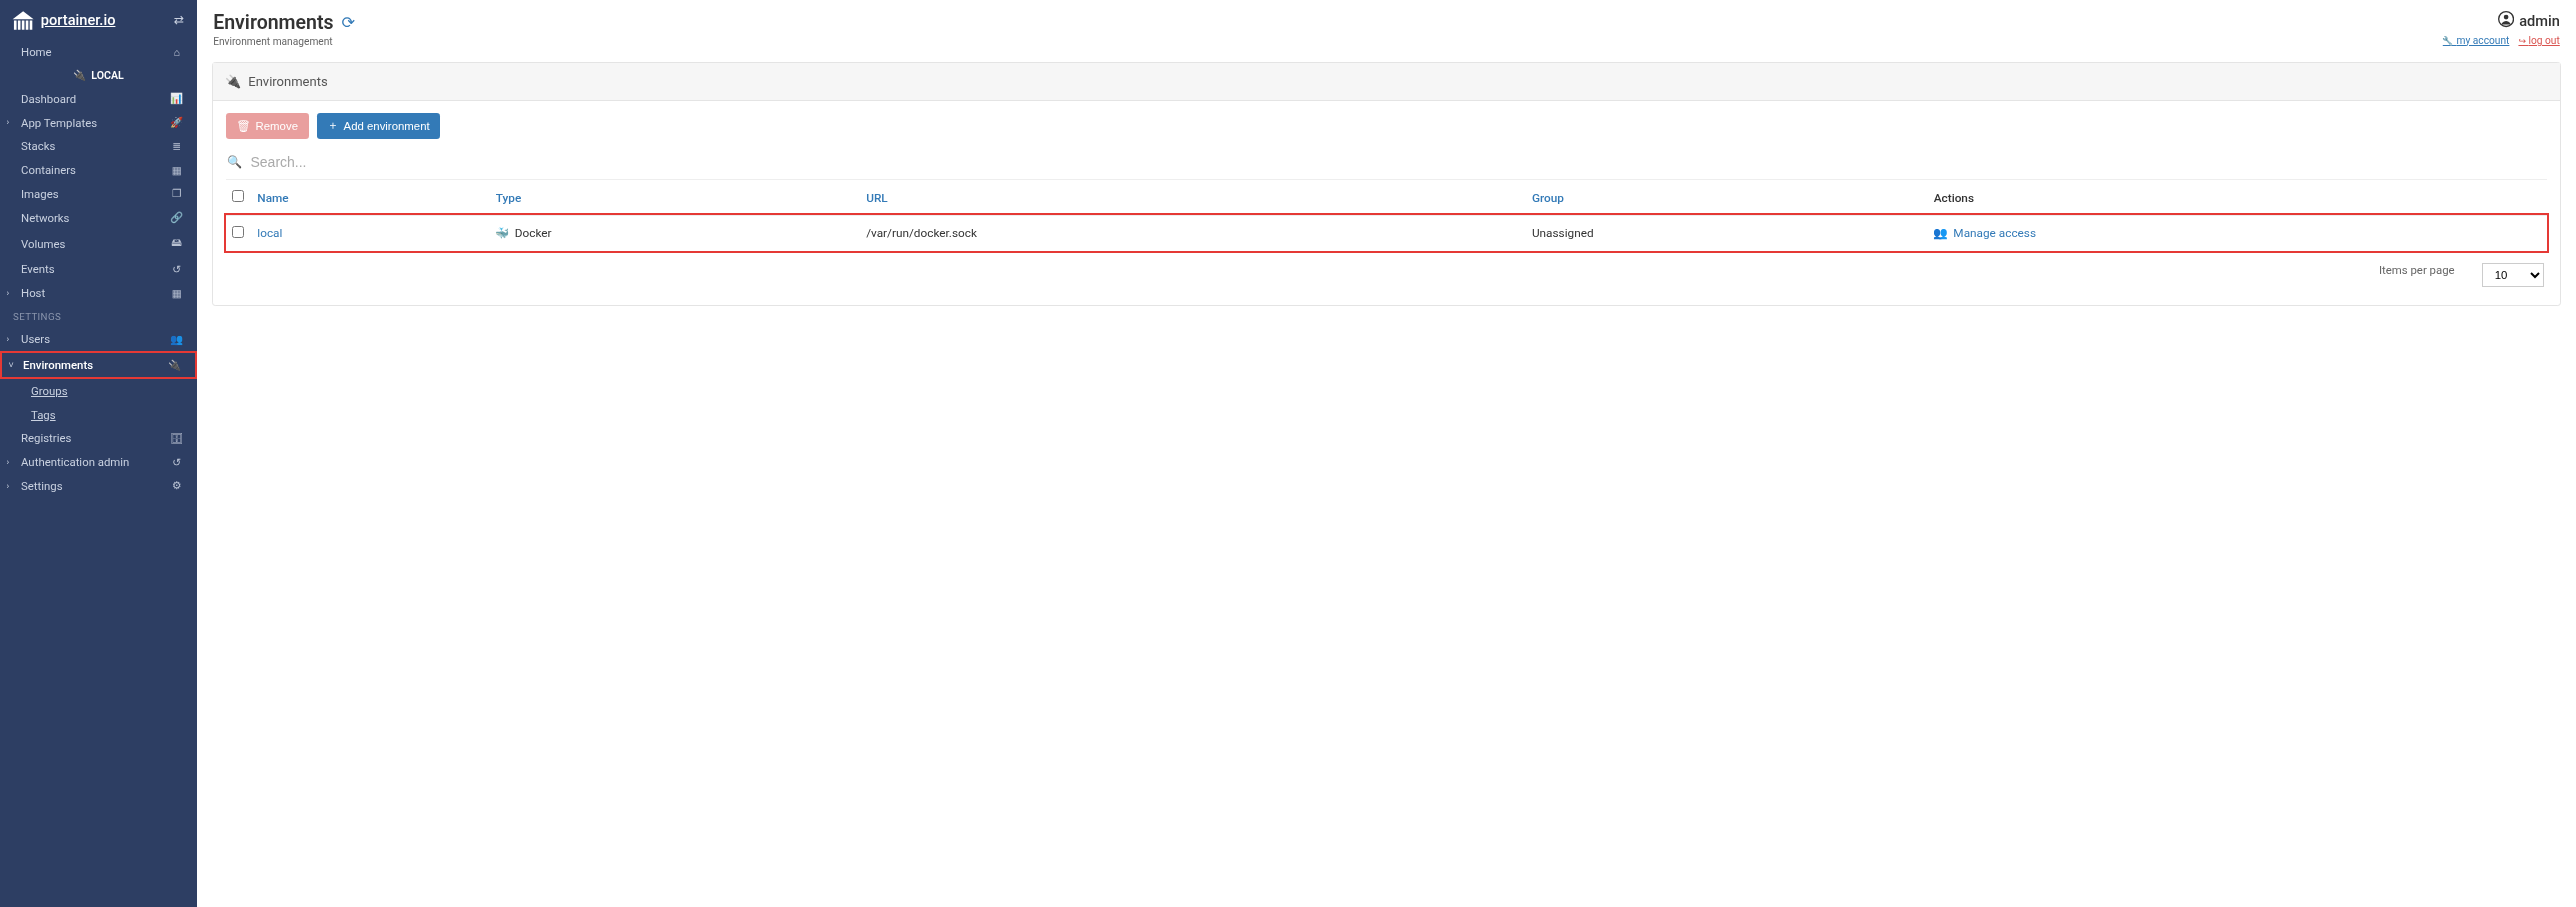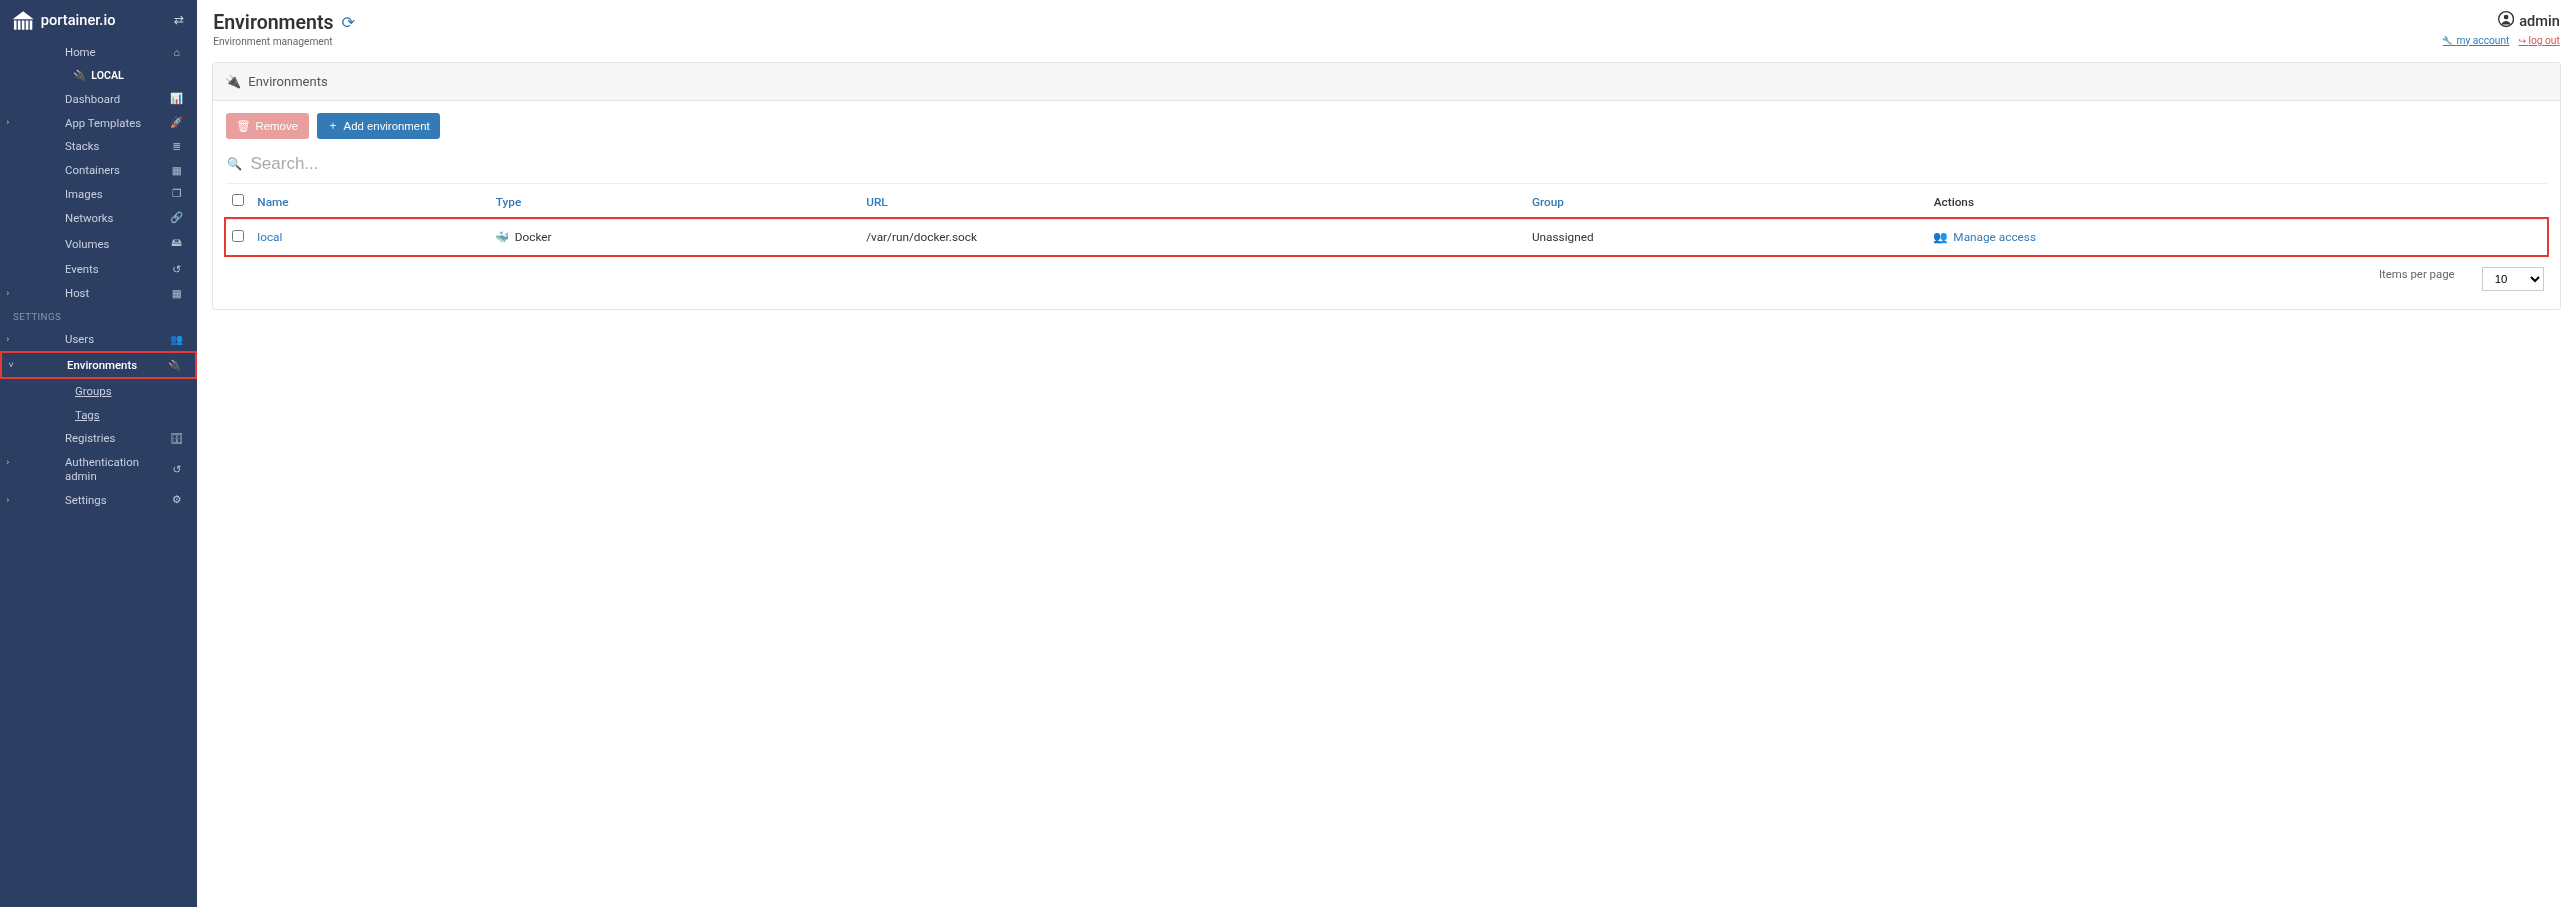--- a/index.html
+++ b/index.html
@@ -2,24 +2,24 @@
 <html style="font-size:13px"><head>
 <meta charset="utf-8">
 <style>
   * { box-sizing: border-box; margin: 0; padding: 0; }
   body { font-family: -apple-system, BlinkMacSystemFont, "Segoe UI", Roboto, sans-serif; background: #fff; color: #333; }
   .layout { display: flex; min-height: 100vh; }
 
   
   .sidebar { width: 197px; background: #2d3e63; color: #c9d1e0; display: flex; flex-direction: column; font-size: 11.4px; }
   .sidebar-header { display: flex; align-items: center; justify-content: space-between; padding: 9.7px 13px 9.7px 9.7px; }
-  .logo { display: flex; align-items: center; gap: 4.9px; color: #fff; font-size: 14.6px; font-weight: 500; }
+  .logo { display: flex; align-items: center; gap: 4.9px; color: #fff; font-size: 14.6px; font-weight: 500; text-decoration: underline; }
   .logo svg { height: 21px; width: auto; }
   .collapse-icon { color: #c9d1e0; cursor: pointer; font-size: 12.2px; }
-  .nav-item { display: flex; align-items: center; justify-content: space-between; padding: 4.9px 13px 4.9px 21px; cursor: pointer; color: #c9d1e0; margin-left: 44px; }
+  .nav-item { display: flex; align-items: center; justify-content: space-between; padding: 4.9px 13px 4.9px 21px; cursor: pointer; color: #c9d1e0; }
   .nav-item.sub { padding-left: 31px; text-decoration: underline; }
   .nav-item.active { color: #fff; font-weight: 500; }
   .nav-item-wrap { position: relative; }
   .nav-item-wrap .chev { position: absolute; left: 6.5px; top: 6.5px; color: #c9d1e0; font-size: 9px; }
   .nav-icon { font-size: 10.6px; opacity: 0.9; width: 14.6px; text-align: center; }
   .nav-section-header { display: flex; align-items: center; justify-content: center; gap: 4.9px; padding: 4.9px 0; font-size: 10.6px; font-weight: 600; color: #fff; }
   .nav-settings-label { padding: 6.5px 13px 4.9px 13px; font-size: 9.7px; color: #8a95ad; letter-spacing: 0.4px; }
   .highlight-red { border: 2.4px solid #e53935; }
   .env-hl { margin: 0; }
 
@@ -40,21 +40,21 @@
   
   .panel { margin: 6.5px 14.6px; border: 0.8px solid #e4e4e4; border-radius: 3.2px; background: #fff; }
   .panel-header { display: flex; align-items: center; gap: 6.5px; padding: 11.4px 13px; background: #f6f6f6; border-bottom: 0.8px solid #e4e4e4; font-size: 13px; color: #555; }
   .panel-body { padding: 11.4px 13px 14.6px 13px; }
   .toolbar { display: flex; gap: 8.1px; margin-bottom: 9.7px; }
   .btn { display: inline-flex; align-items: center; gap: 4.9px; padding: 5.7px 10.6px; border: none; border-radius: 3.2px; font-size: 11.4px; cursor: pointer; color: #fff; }
   .btn-remove { background: #e99f9e; }
   .btn-add { background: #337ab7; }
   .search-row { display: flex; align-items: center; gap: 8.1px; padding: 4.9px 1.6px 9.7px 1.6px; border-bottom: 0.8px solid #eee; }
   .search-row .search-icon { color: #888; font-size: 12.2px; }
-  .search-input { flex: 1; border: none; outline: none; font-size: 17px; color: #333; }
+  .search-input { flex: 1; border: none; outline: none; font-size: 14px; color: #333; }
   .search-input::placeholder { color: #aaa; }
 
   
   table.env { width: 100%; border-collapse: collapse; }
   table.env th, table.env td { text-align: left; padding: 9.7px 6.5px; font-size: 11.8px; border-bottom: 0.8px solid #eee; }
   table.env th { color: #337ab7; font-weight: 500; cursor: pointer; }
   table.env th.actions, table.env td.actions { color: #333; }
   th.actions { color: #333 !important; cursor: default; }
   .chk { width: 24.4px; }
   .chk input { width: 12.2px; height: 12.2px; }

